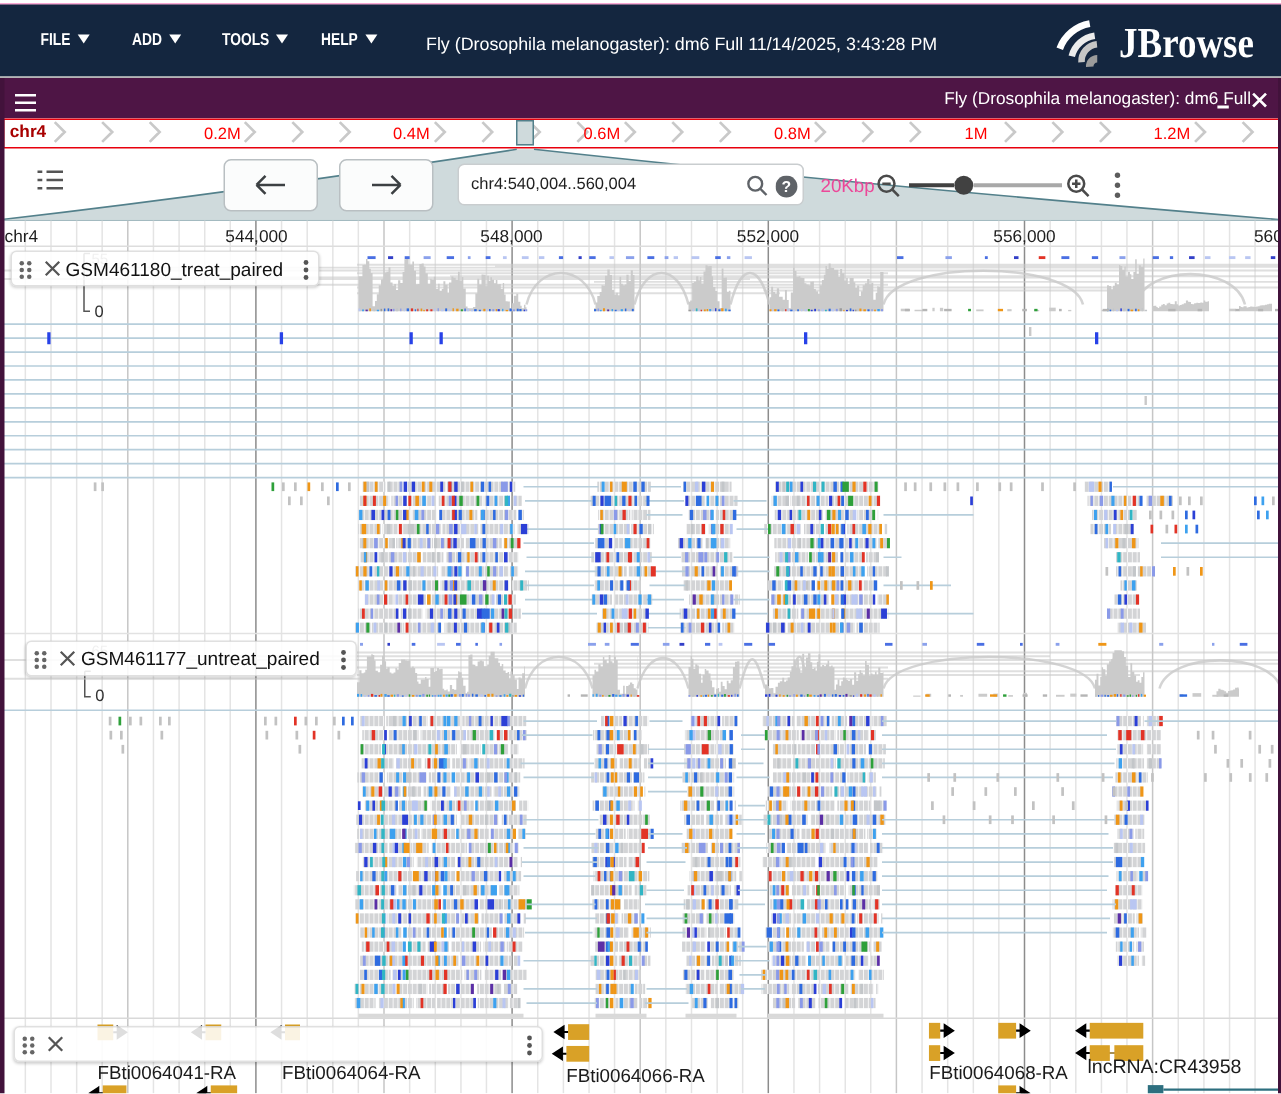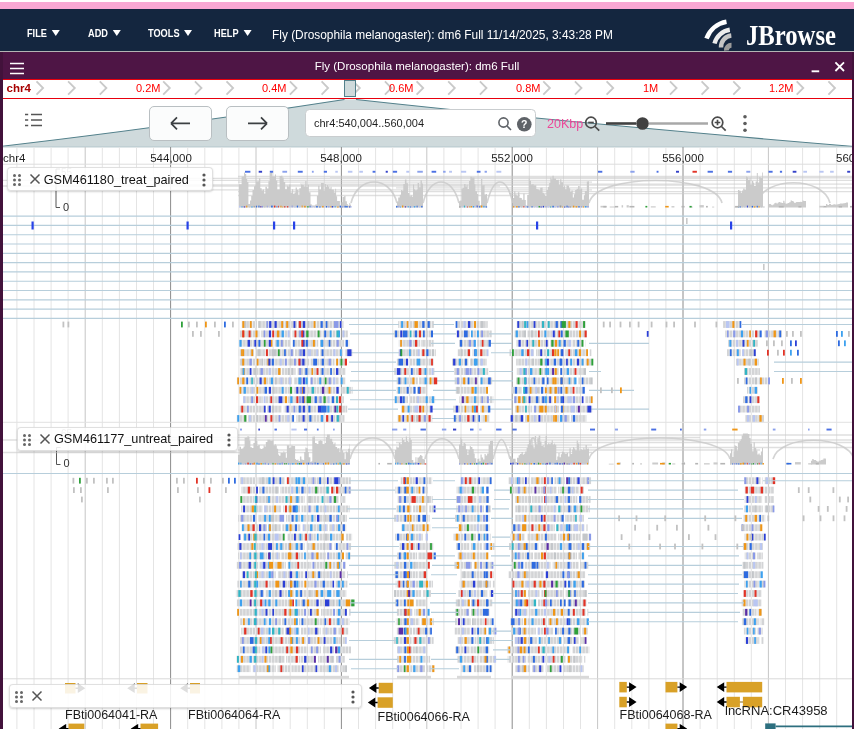--- a/index.html
+++ b/index.html
@@ -1,25 +1,25 @@
 <!DOCTYPE html>
 <html><head><meta charset="utf-8"><style>
 *{margin:0;padding:0;box-sizing:border-box}
 body{width:854px;height:729px;overflow:hidden;background:#fff;font-family:"Liberation Sans",sans-serif;position:relative}
 .abs{position:absolute}
-#appbar{position:absolute;left:0;top:2px;width:854px;height:48.5px;background:#14263f;border-top:7px solid #f9a8d4}
+#appbar{position:absolute;left:0;top:2px;width:854px;height:48.5px;background:#14263f;border-top:1px solid #f9a8d4}
 #grayline{position:absolute;left:0;top:50.5px;width:854px;height:1.8px;background:#b4b4b4}
 .menubtn{position:absolute;top:18px;color:#fff;font-size:11.5px;font-weight:700;transform:scaleX(0.8);transform-origin:0 50%;white-space:nowrap}
 .caret{display:inline-block;width:0;height:0;border-left:5.5px solid transparent;border-right:5.5px solid transparent;border-top:6px solid #fff;margin-left:6px;vertical-align:middle;margin-top:-2px}
-#apptitle{position:absolute;left:272px;top:19px;color:#fff;font-size:11.9px}
+#apptitle{position:absolute;left:284px;top:19px;color:#fff;font-size:11.9px}
 #sharebtn{position:absolute;left:620px;top:10px;width:82px;height:32px;background:rgba(255,255,255,.07);border-radius:4px;color:#fff}
 #sharebtn span{position:absolute;left:28px;top:10px;font-size:11px;font-weight:bold;letter-spacing:1.5px}
 #logotext{position:absolute;left:746px;top:11px;color:#fff;font-size:28.5px;font-weight:bold;font-family:"Liberation Serif",serif;transform:scaleX(0.865);transform-origin:0 0}
 #viewhdr{position:absolute;left:0;top:52.3px;width:854px;height:26.9px;background:#4e1545}
-#viewhdr .t{position:absolute;width:834px;text-align:center;top:7.5px;color:#fff;font-size:11.5px}
+#viewhdr .t{position:absolute;width:834px;text-align:right;top:7.5px;color:#fff;font-size:11.5px}
 #ovbar{position:absolute;left:1.5px;top:79.2px;width:851px;height:19.5px;background:#fff;border:1.7px solid #e8000d}
 #chr4lbl{position:absolute;left:4px;top:2px;font-size:11.5px;font-weight:bold;color:#a80000}
 #selbox{position:absolute;left:341.5px;top:0px;width:12px;height:16.5px;background:#cfdadc;border:1.5px solid #53808b}
 #sideL{position:absolute;left:0;top:52.3px;width:2.5px;height:676.7px;background:#42123b;z-index:6}
 #sideR{position:absolute;right:0;top:52.3px;width:2px;height:676.7px;background:#42123b;z-index:6}
 .btn{position:absolute;top:106px;width:63px;height:34.5px;background:#fbfcfc;border:1px solid #b9bfc2;border-radius:5px}
 #searchbox{position:absolute;left:305px;top:109px;width:231px;height:27.5px;background:#fff;border:1px solid #c9cdcf;border-radius:4.5px}
 #searchbox span{position:absolute;left:8px;top:7px;font-size:11px;color:#1f1f1f}
 .hdrbox{position:absolute;background:rgba(255,255,255,.87);border:1px solid rgba(0,0,0,.12);border-radius:4px;box-shadow:0 1px 2px rgba(0,0,0,.18);height:24px;font-size:12.7px;color:#111}
 .hdrbox .dots{position:absolute;left:4px;top:5px}

